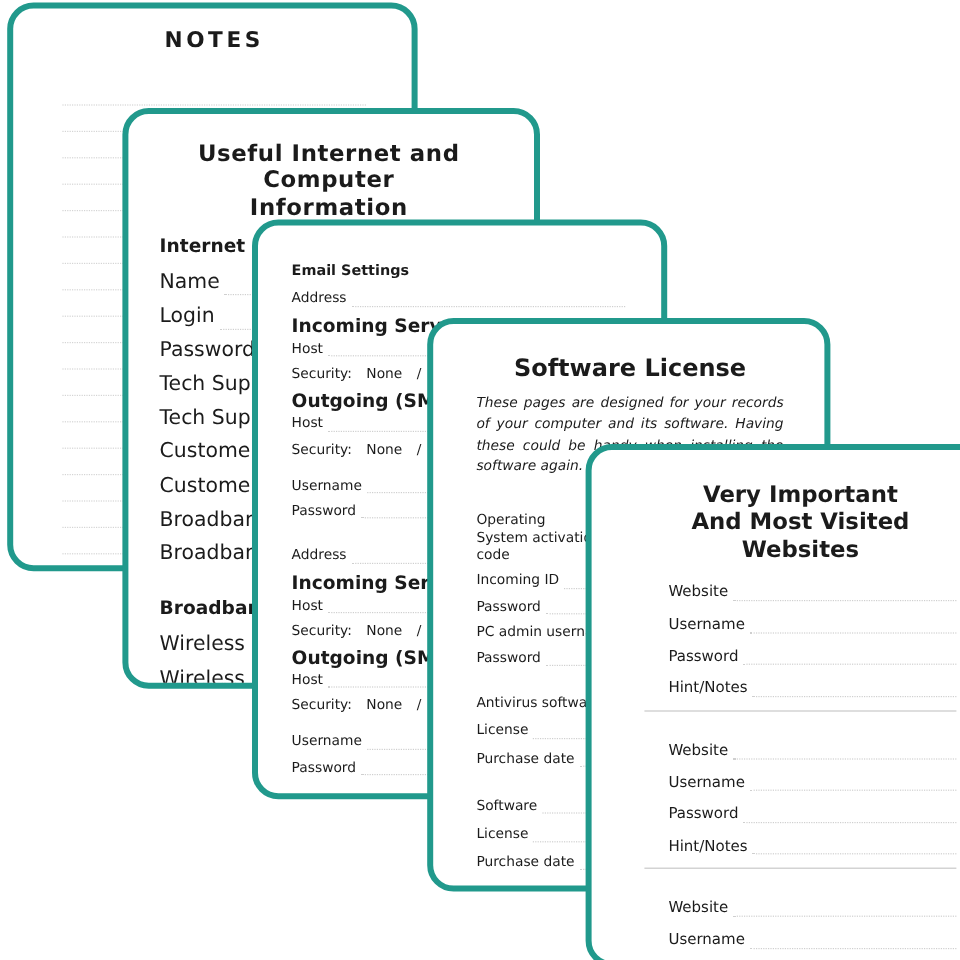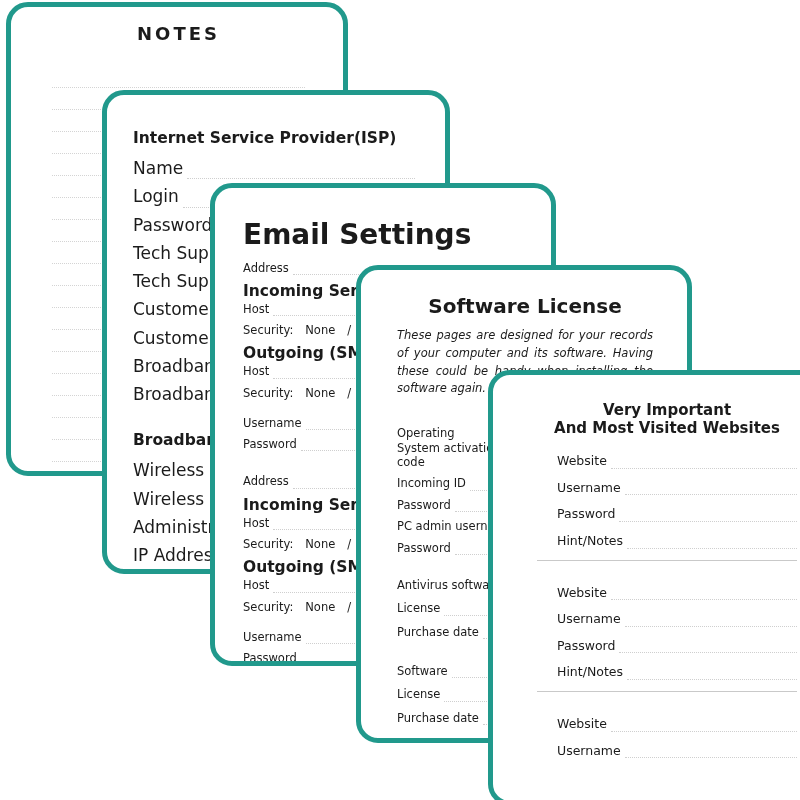--- a/index.html
+++ b/index.html
@@ -202,20 +202,24 @@
             <div class="dotline"></div>
             <div class="dotline"></div>
           </div>
       </div>
     </div>
   </div>
 
   <div class="card" id="card-isp">
     <div class="card-inner">
       <div class="pad">
+        <div class="title-lg">
+          <span>Useful Internet and Computer</span><br>
+          <span>Information</span>
+        </div>
         <div class="spacer-sm"></div>
         <div class="section-h">Internet Service Provider(ISP)</div>
         <div class="spacer-sm"></div>
         <div id="isp-fields">
             <div class="row wide">
               <span class="lbl">Name</span>
               <span class="fill"></span>
             </div>
             <div class="row wide">
               <span class="lbl">Login</span>
@@ -275,21 +279,21 @@
               <span class="fill"></span>
             </div>
           </div>
       </div>
     </div>
   </div>
 
   <div class="card" id="card-email">
     <div class="card-inner">
       <div class="pad">
-        <div class="title-md" style="text-align:left;font-size:28px;">Email Settings</div>
+        <div class="title-md" style="text-align:left;font-size:12px;">Email Settings</div>
         <div class="spacer-sm"></div>
         <div id="email-blocks">
             <div>
               <div class="row">
                 <span class="lbl">Address</span>
                 <span class="fill"></span>
               </div>
               <div class="section-h">Incoming Server</div>
               <div class="row">
                 <span class="lbl">Host</span>
@@ -410,21 +414,21 @@
               <span class="fill"></span>
             </div>
           </div>
       </div>
     </div>
   </div>
 
   <div class="card" id="card-websites">
     <div class="card-inner">
       <div class="pad">
-        <div class="title-md" style="font-size:15px;">
+        <div class="title-md" style="font-size:19px;">
           <span>Very Important</span><br>
           <span>And Most Visited Websites</span>
         </div>
         <div class="spacer-md"></div>
         <div id="websites-entries">
             <div>
               <div class="row">
                 <span class="lbl">Website</span>
                 <span class="fill"></span>
               </div>

